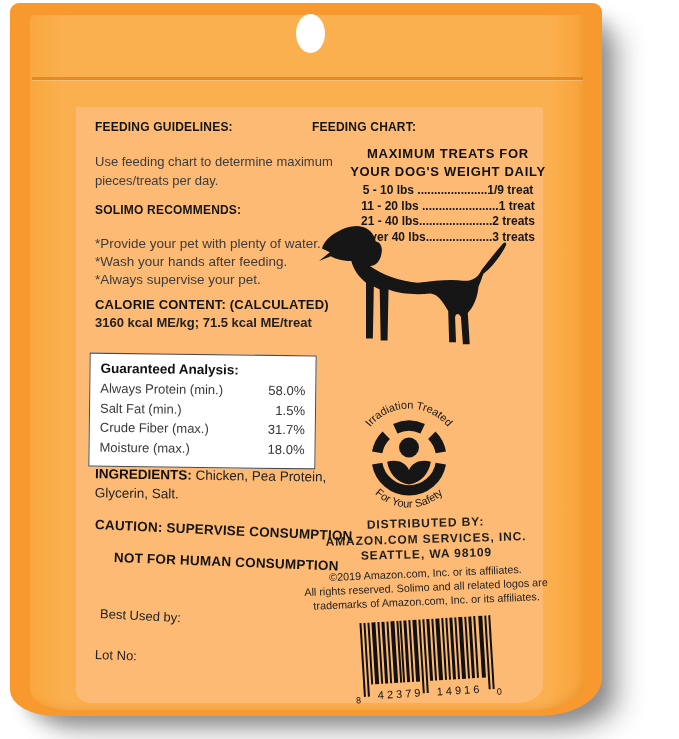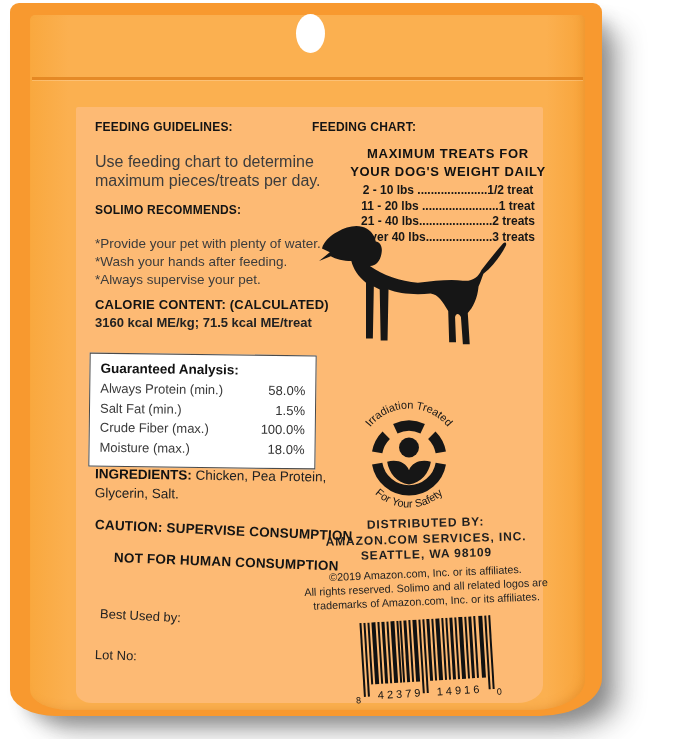--- a/index.html
+++ b/index.html
@@ -30,21 +30,21 @@
     background:#ffffff;border-radius:50%;
   }
   
   .label{
     position:absolute;left:66px;top:104px;width:467px;bottom:13px;
     background:#fdba74;
     border-radius:2px 2px 26px 16px / 2px 2px 18px 12px;
   }
   .abs{position:absolute;}
   .h{font-weight:bold;color:#141414;font-size:12px;letter-spacing:.2px;}
-  .body-text{font-size:16px;color:#3c3c3c;line-height:19px;}
+  .body-text{font-size:13px;color:#3c3c3c;line-height:19px;}
   
   .fg-title{left:19px;top:13px;}
   .fg-body{left:19px;top:45px;width:240px;}
   .sr-title{left:19px;top:96px;}
   .sr-list{left:19px;top:128px;width:250px;}
   .sr-list div{font-size:13.5px;color:#3c3c3c;line-height:18px;}
   .cal-title{left:19px;top:190px;font-size:13px;}
   .cal-value{left:19px;top:208px;font-weight:bold;font-size:13px;color:#222;}
   .ga-box{
     left:13px;top:247px;width:205px;
@@ -99,21 +99,21 @@
       <div class="ga-row">
         <span>Always Protein (min.)</span>
         <span class="val">58.0%</span>
       </div>
       <div class="ga-row">
         <span>Salt Fat (min.)</span>
         <span class="val">1.5%</span>
       </div>
       <div class="ga-row">
         <span>Crude Fiber (max.)</span>
-        <span class="val">100.0%</span>
+        <span class="val">31.7%</span>
       </div>
       <div class="ga-row">
         <span>Moisture (max.)</span>
         <span class="val">18.0%</span>
       </div>
     </div>
 
     <div class="abs ing">
       <b>INGREDIENTS:</b><span> Chicken, Pea Protein, Glycerin, Salt.</span>
     </div>
@@ -122,21 +122,21 @@
     <div class="abs h nothuman">NOT FOR HUMAN CONSUMPTION</div>
     <div class="abs bestused">Best Used by:</div>
     <div class="abs lotno">Lot No:</div>
 
     <div class="abs h fc-title">FEEDING CHART:</div>
     <div class="abs chart-head">
       <div>MAXIMUM TREATS FOR</div>
       <div>YOUR DOG'S WEIGHT DAILY</div>
     </div>
     <div class="abs chart-rows">
-      <div>2 - 10 lbs .....................1/2 treat</div>
+      <div>5 - 10 lbs .....................1/9 treat</div>
       <div>11 - 20 lbs .......................1 treat</div>
       <div>21 - 40 lbs......................2 treats</div>
       <div>Over 40 lbs....................3 treats</div>
     </div>
 
     <svg class="abs dog" width="196" height="137" viewBox="0 0 200 140">
       <path fill="#161616" d="M8,28 C10,21 16,15 24,11 C34,5 46,3 54,8 C59,11 62,16 63,21 C67,21 70,26 69,32 C68,40 64,46 57,46 C70,55 88,62 106,63 C124,61 140,59 152,61 C162,62 168,57 171,50 C178,41 186,31 193,23 C195,21 197,22 196,25 C191,35 183,46 173,54 C171,59 170,63 168,67 C167,79 162,89 157,94 L159,126 L152,126 L150,98 C148,94 145,94 144,98 L145,124 L138,124 L137,92 C131,82 127,75 119,74 C103,76 86,74 76,70 L75,122 L68,122 L67,70 L61,67 L60,120 L53,120 L53,63 C45,57 40,49 38,41 C30,41 22,39 17,36 L5,41 L16,32 Z"></path>
     </svg>
 
     <svg class="abs radura" width="114" height="118" viewBox="0 0 120 124">

